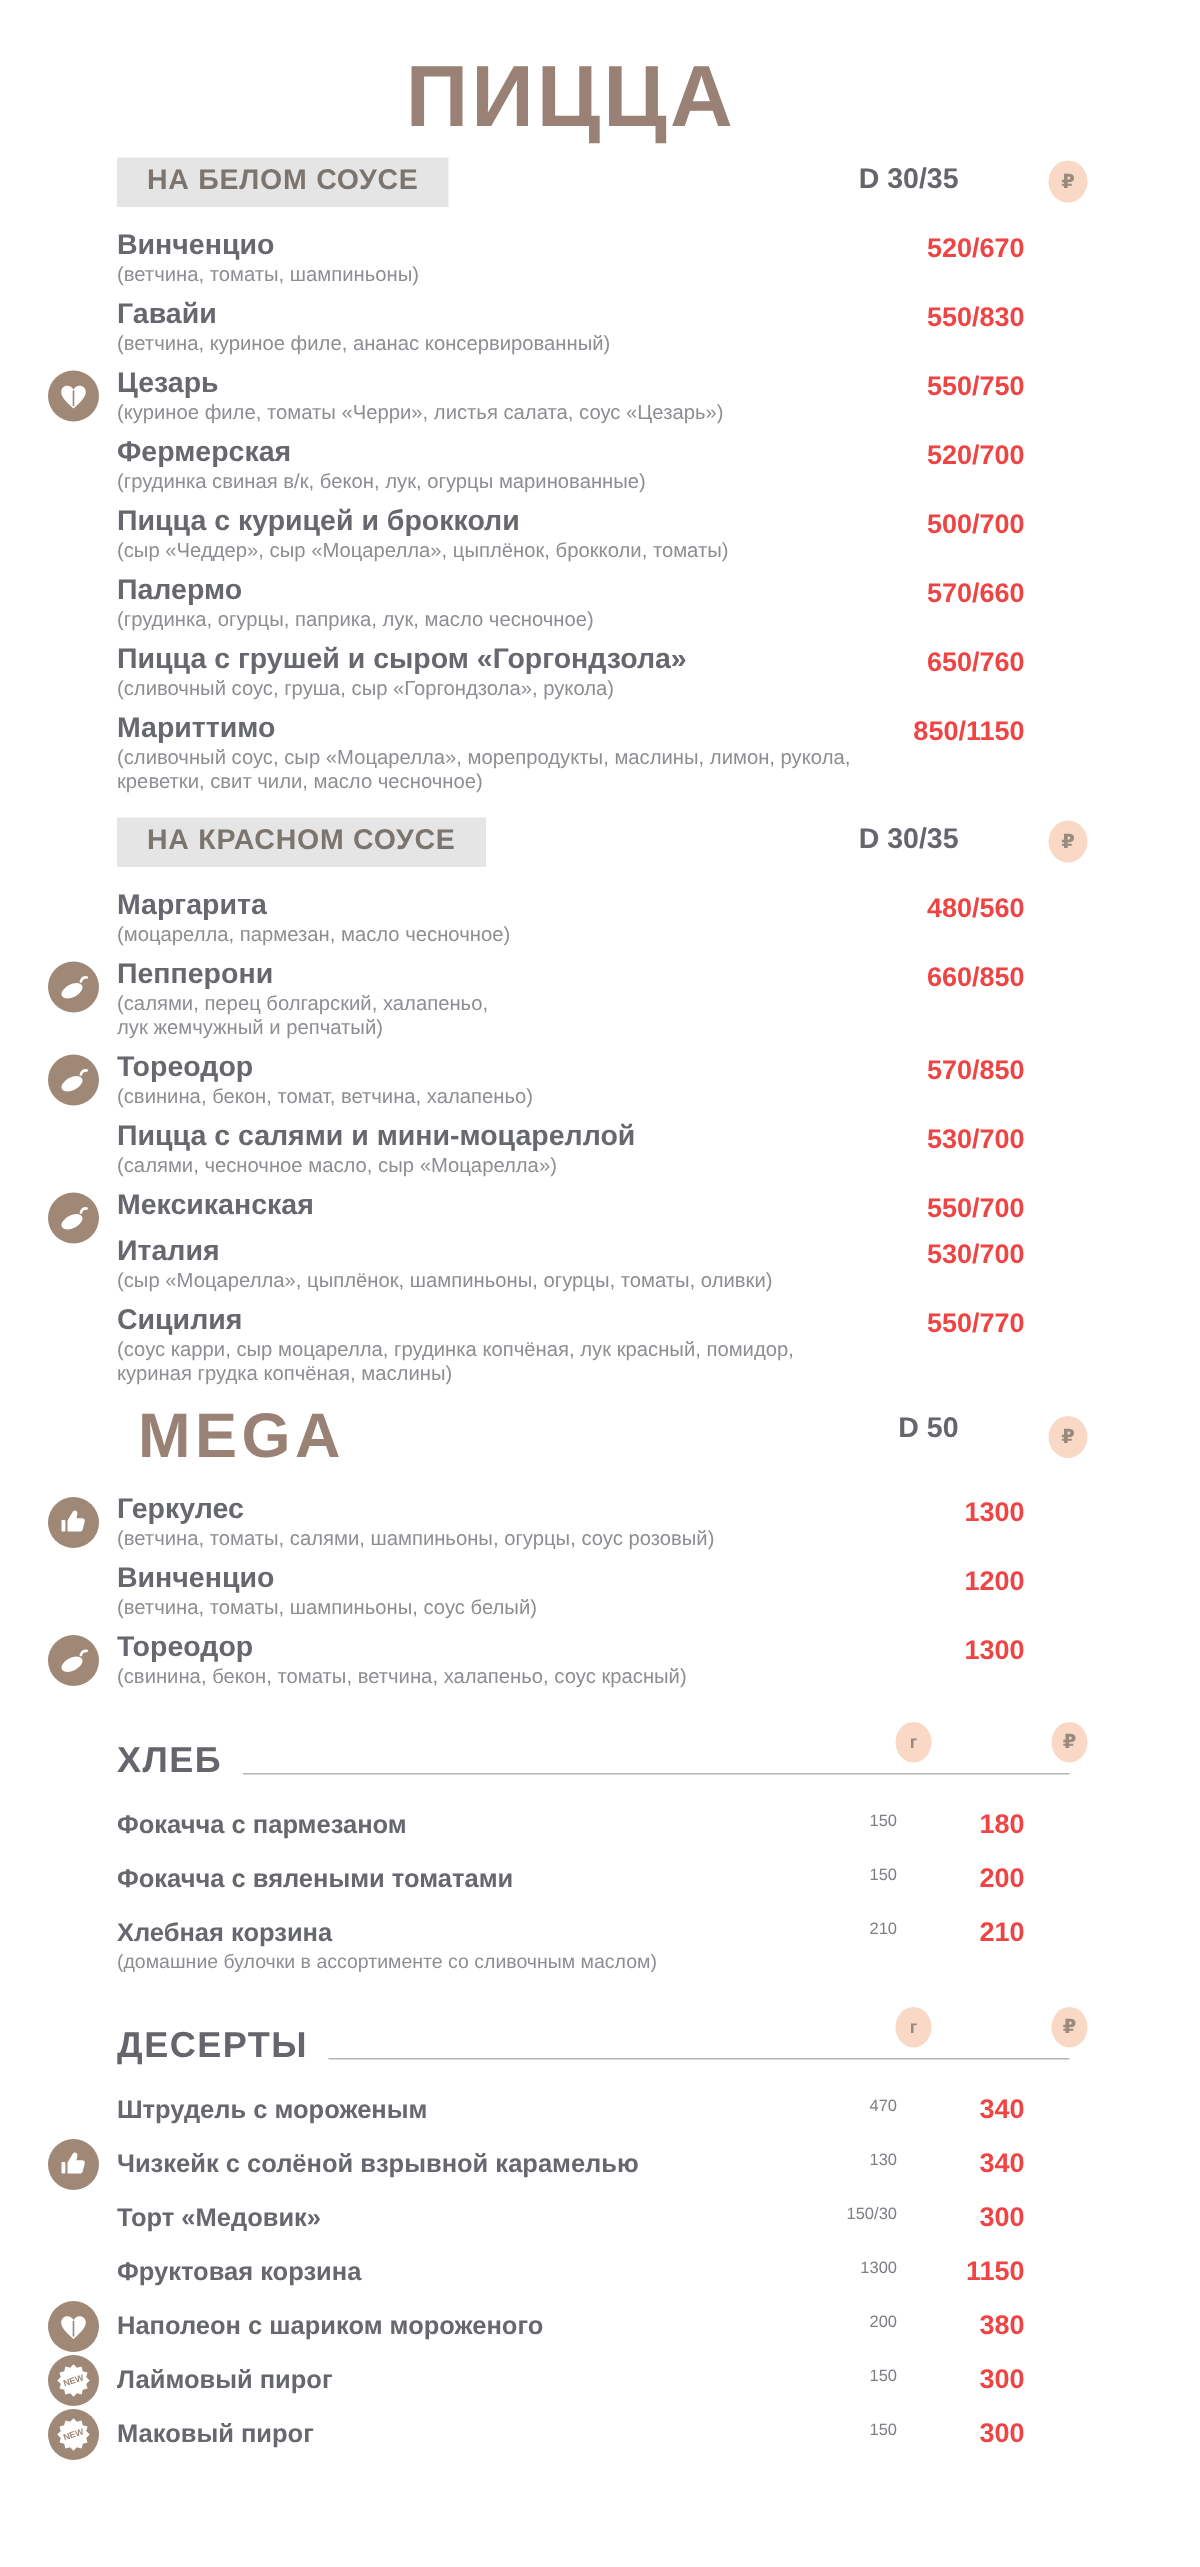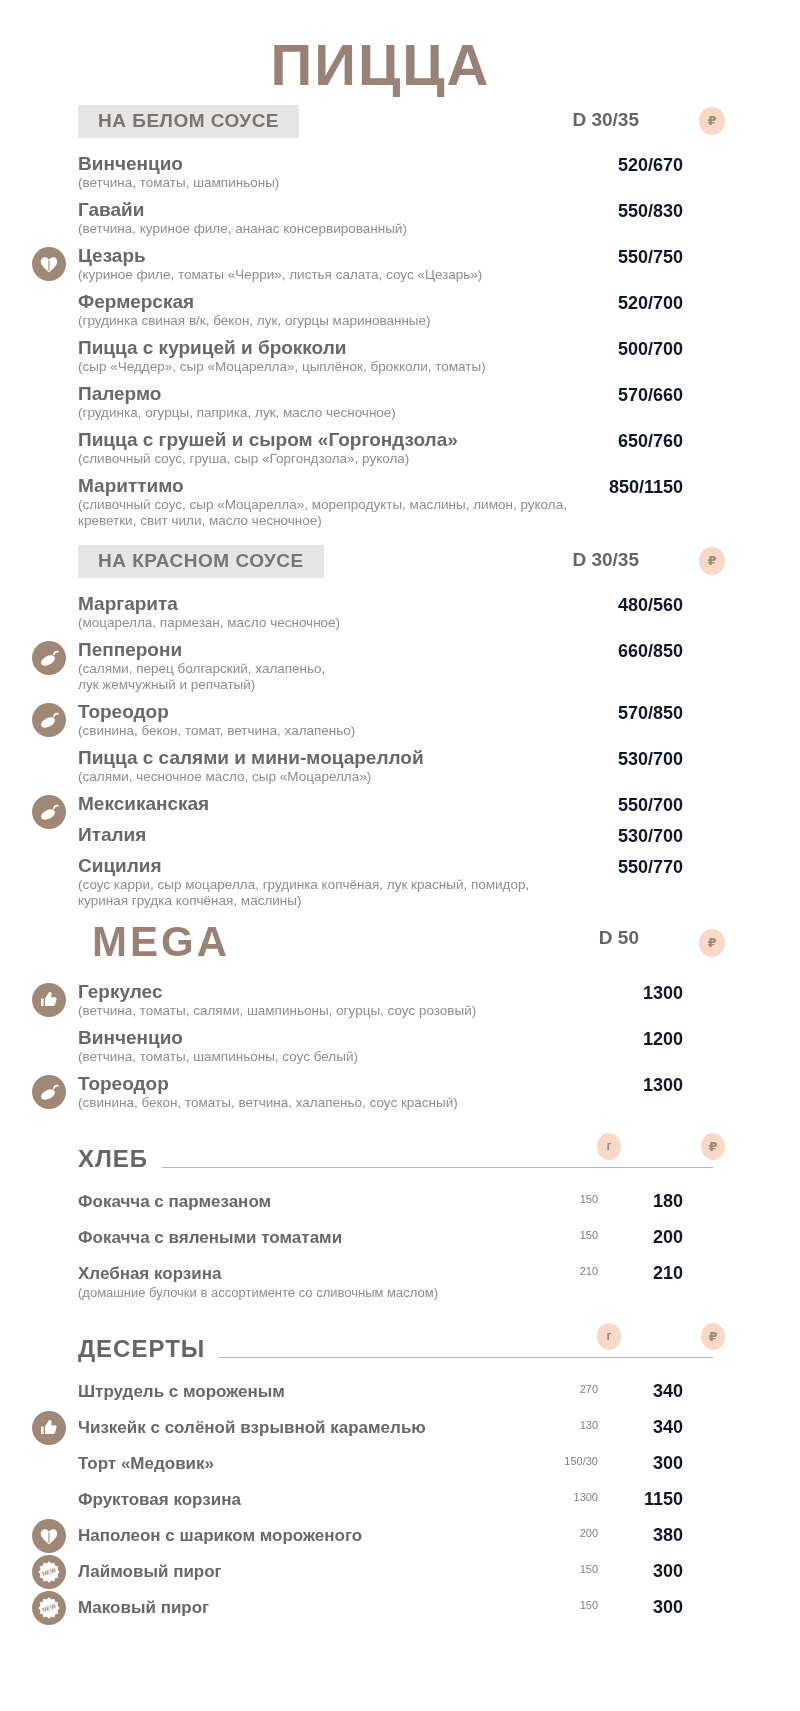--- a/index.html
+++ b/index.html
@@ -38,21 +38,21 @@
   .simple-header{position:relative;display:flex;align-items:flex-end;margin:26px 0 18px 0;height:36px;}
   .simple-title{font-size:24px;font-weight:700;color:#64666c;letter-spacing:1px;margin-right:14px;}
   .rule{flex:1;border-bottom:1.5px solid #b3b5b8;margin-bottom:5px;margin-right:-30px;}
   .simple-header .grams{position:absolute;right:62px;top:-4px;width:24px;height:27px;font-size:12px;}
   .simple-header .ruble{position:absolute;right:-42px;top:-4px;width:24px;height:27px;}
   
   .menu-item{position:relative;display:flex;align-items:flex-start;margin-bottom:8px;}
   .item-left{flex:1;min-width:0;}
   .item-name{font-size:19px;font-weight:700;color:#66686d;line-height:22px;}
   .item-desc{font-size:13.5px;color:#8c8e92;line-height:16px;margin-top:0;white-space:pre-line;}
-  .item-price{width:85px;text-align:right;font-size:18px;font-weight:700;color:#0f172a;padding-top:2px;}
+  .item-price{width:85px;text-align:right;font-size:18px;font-weight:700;color:#ef4444;padding-top:2px;}
   .item-weight{width:60px;text-align:right;font-size:11px;color:#7d7f84;padding-top:4px;}
   .menu-item.simple{margin-bottom:14px;}
   .menu-item.simple .item-name{font-size:17px;}
   .menu-item.simple .item-desc{font-size:13px;}
   .menu-item.simple .item-price{padding-top:0;}
   .menu-item.simple .item-weight{padding-top:2px;}
   .icon-circle{
     position:absolute;left:-46px;top:2px;width:34px;height:34px;border-radius:50%;
     background:#a08877;display:flex;align-items:center;justify-content:center;
   }
@@ -182,20 +182,21 @@
             </svg>
           </span>
           <div class="item-left">
             <div class="item-name">Мексиканская</div>
           </div>
           <span class="item-price">550/700</span>
         </div>
         <div class="menu-item">
           <div class="item-left">
             <div class="item-name">Италия</div>
+            <div class="item-desc">(сыр «Моцарелла», цыплёнок, шампиньоны, огурцы, томаты, оливки)</div>
           </div>
           <span class="item-price">530/700</span>
         </div>
         <div class="menu-item">
           <div class="item-left">
             <div class="item-name">Сицилия</div>
             <div class="item-desc">(соус карри, сыр моцарелла, грудинка копчёная, лук красный, помидор,
 куриная грудка копчёная, маслины)</div>
           </div>
           <span class="item-price">550/770</span>
@@ -271,21 +272,21 @@
         <div class="simple-header">
           <span class="simple-title">ДЕСЕРТЫ</span>
           <span class="rule"></span>
           <span class="circle grams">г</span>
           <span class="circle ruble">₽</span>
         </div>
         <div class="menu-item simple">
           <div class="item-left">
             <div class="item-name">Штрудель с мороженым</div>
           </div>
-          <span class="item-weight">270</span>
+          <span class="item-weight">470</span>
           <span class="item-price">340</span>
         </div>
         <div class="menu-item simple">
           <span class="icon-circle">
             <svg viewBox="0 0 24 24">
               <path fill="#ffffff" d="M8 10.6l3.5-5.7c.3-.5.8-.9 1.4-.9 1.1 0 1.9 1 1.7 2.1l-.6 3.1h3.8c1.2 0 2 1.1 1.7 2.2l-1.4 5.2c-.2.9-1 1.4-1.9 1.4H8V10.6z"></path>
               <rect x="4" y="10.4" width="2.6" height="7.6" rx="0.6" fill="#ffffff"></rect>
             </svg>
           </span>
           <div class="item-left">

